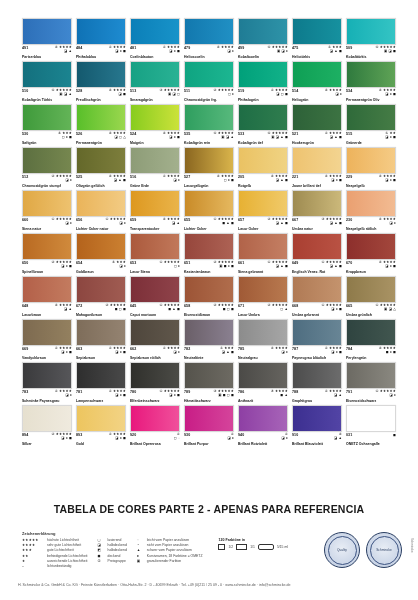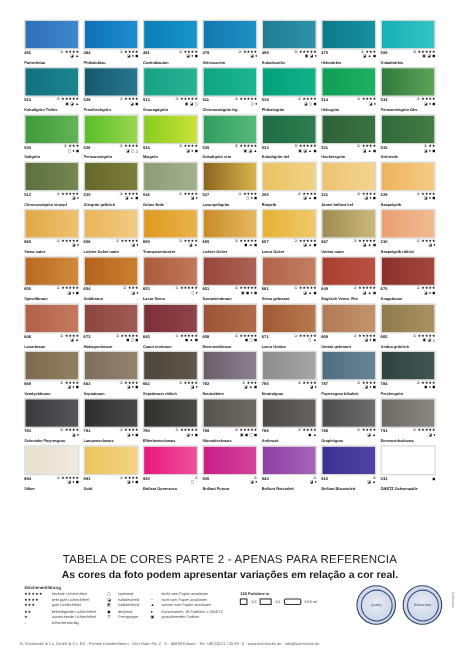--- a/index.html
+++ b/index.html
@@ -35,21 +35,21 @@
   .code{font-size:3.6px;line-height:4px;font-weight:bold;color:#111;letter-spacing:.1px;}
   .marks{display:flex;flex-direction:column;align-items:flex-end;gap:0.5px;}
   .mline{font-size:3.4px;line-height:3.6px;color:#111;letter-spacing:.2px;white-space:nowrap;}
   .pname{
     font-size:3.5px;line-height:4px;font-weight:bold;color:#111;
     margin-top:0px;white-space:nowrap;overflow:hidden;text-overflow:clip;
   }
 
   
   .titlewrap{position:absolute;left:0;top:503px;width:418px;text-align:center;}
-  .title1{font-size:10.5px;font-weight:normal;letter-spacing:.2px;color:#1a1a1a;}
+  .title1{font-size:10.5px;font-weight:bold;letter-spacing:.2px;color:#1a1a1a;}
   .title2{font-size:9.5px;font-weight:bold;color:#1a1a1a;margin-top:2px;}
 
   
   .legend{position:absolute;left:22px;top:531px;width:374px;}
   .legend-h{font-size:4px;font-weight:bold;color:#333;margin-bottom:2px;}
   .legend-cols{display:flex;gap:10px;align-items:flex-start;}
   .lcol{display:flex;flex-direction:column;gap:1.2px;}
   .lrow{display:flex;align-items:center;gap:3px;font-size:3.4px;line-height:4px;color:#444;white-space:nowrap;}
   .lsym{display:inline-block;width:22px;color:#222;font-size:3.4px;letter-spacing:.3px;text-align:left;}
   .lsym2{display:inline-block;width:7px;color:#222;font-size:3.6px;text-align:left;}
@@ -849,21 +849,20 @@
             <div class="mline"> </div>
             <div class="mline">◼</div>
           </div>
         </div>
         <div class="pname">ÖNETZ Ochsengalle</div>
       </div>
     </div>
 
   <div class="titlewrap">
     <div class="title1">TABELA DE CORES PARTE 2 - APENAS PARA REFERENCIA</div>
-    <div class="title2">As cores da foto podem apresentar variações em relação a cor real.</div>
   </div>
 
   <div class="legend">
     <div class="legend-h">Zeichenerklärung</div>
     <div class="legend-cols">
       <div class="lcol">
           <div class="lrow">
             <span class="lsym">★★★★★</span>
             <span>höchste Lichtechtheit</span>
           </div>

